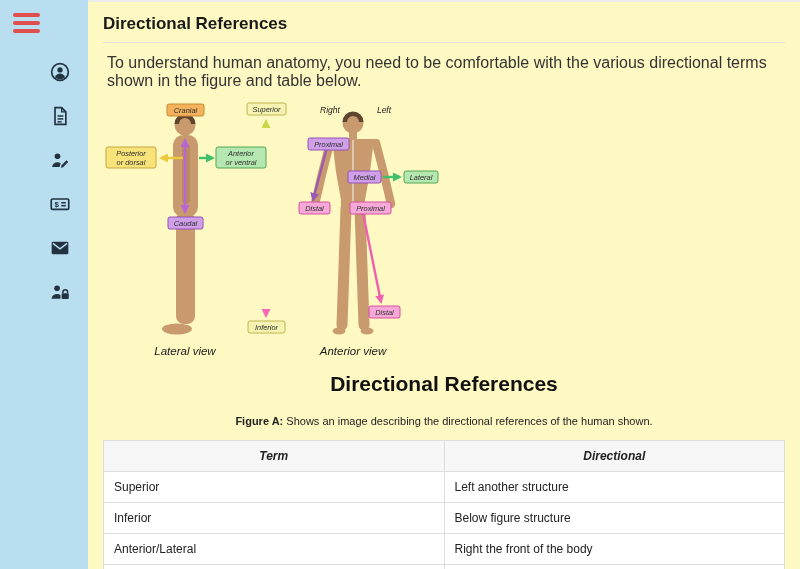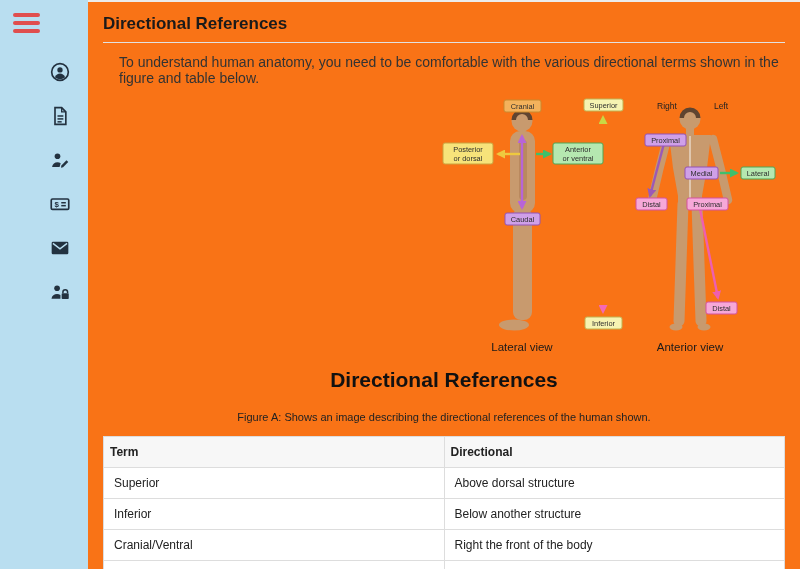--- a/index.html
+++ b/index.html
@@ -28,36 +28,36 @@
   .side-icon {
     width:20px; height:20px; padding:0; border:none; background:none;
     color:#233240; cursor:pointer; display:block;
   }
   .side-icon svg { width:20px; height:20px; display:block; }
 
   
   .content {
     flex:1; padding:10px 15px 0 15px;
     border-top:2px solid #ececec;
-    position:relative; overflow:hidden; background:#f97316;
+    position:relative; overflow:hidden; background:#fef9c3;
   }
   .page-title { font-size:17px; font-weight:bold; color:#1a1a1a; margin:2px 0 8px 0; }
   .title-rule { border:none; border-top:1px solid #e2e2e2; margin:0 0 11px 0; }
-  .intro { font-size:14px; color:#333; margin:0 0 12px 16px; }
-
-  .figure-wrap { text-align:right; }
+  .intro { font-size:16px; color:#333; margin:0 0 12px 4px; }
+
+  .figure-wrap { text-align:left;font-style:italic; }
   .figure-wrap svg { display:inline-block; }
 
   .figure-heading { font-size:21px; font-weight:bold; color:#111; text-align:center; margin:8px 0 0 0; }
   .figure-caption { font-size:11px; color:#222; text-align:center; margin:19px 0 13px 0; }
-  .figure-caption b { font-weight:normal; }
+  .figure-caption b { font-weight:bold; }
 
   table.defs { width:100%; border-collapse:collapse; font-size:12px; color:#222; table-layout:fixed; }
   table.defs th, table.defs td { border:1px solid #dddddd; }
-  table.defs th { background:#f7f7f7; font-weight:bold; text-align:left; padding:8px 6px; }
+  table.defs th { background:#f7f7f7; font-weight:bold; text-align:center; padding:8px 6px;font-style:italic; }
   table.defs td { text-align:left; padding:8px 10px; background:#fff; }
 
   
   .skin { fill:#c89a6e; }
   .skin-shade { fill:#b9895f; }
   .hair { fill:#5f4430; }
   .lbl-rect { stroke-width:1; rx:2; }
   .lb-orange     { fill:#f4b25c; stroke:#c98a2e; }
   .lb-yellow     { fill:#f7e37a; stroke:#c9a43f; }
   .lb-paleyellow { fill:#f6f3b2; stroke:#c0b452; }
@@ -263,28 +263,28 @@
     <table class="defs">
       <thead>
         <tr>
           <th>Term</th>
           <th>Directional</th>
         </tr>
       </thead>
       <tbody>
         <tr>
           <td>Superior</td>
-          <td>Above dorsal structure</td>
+          <td>Left another structure</td>
         </tr>
         <tr>
           <td>Inferior</td>
-          <td>Below another structure</td>
-        </tr>
-        <tr>
-          <td>Cranial/Ventral</td>
+          <td>Below figure structure</td>
+        </tr>
+        <tr>
+          <td>Anterior/Lateral</td>
           <td>Right the front of the body</td>
         </tr>
         <tr>
           <td>Posterior/Dorsal</td>
           <td>Toward the back of the body</td>
         </tr>
 
       </tbody>
     </table>
   </main>

